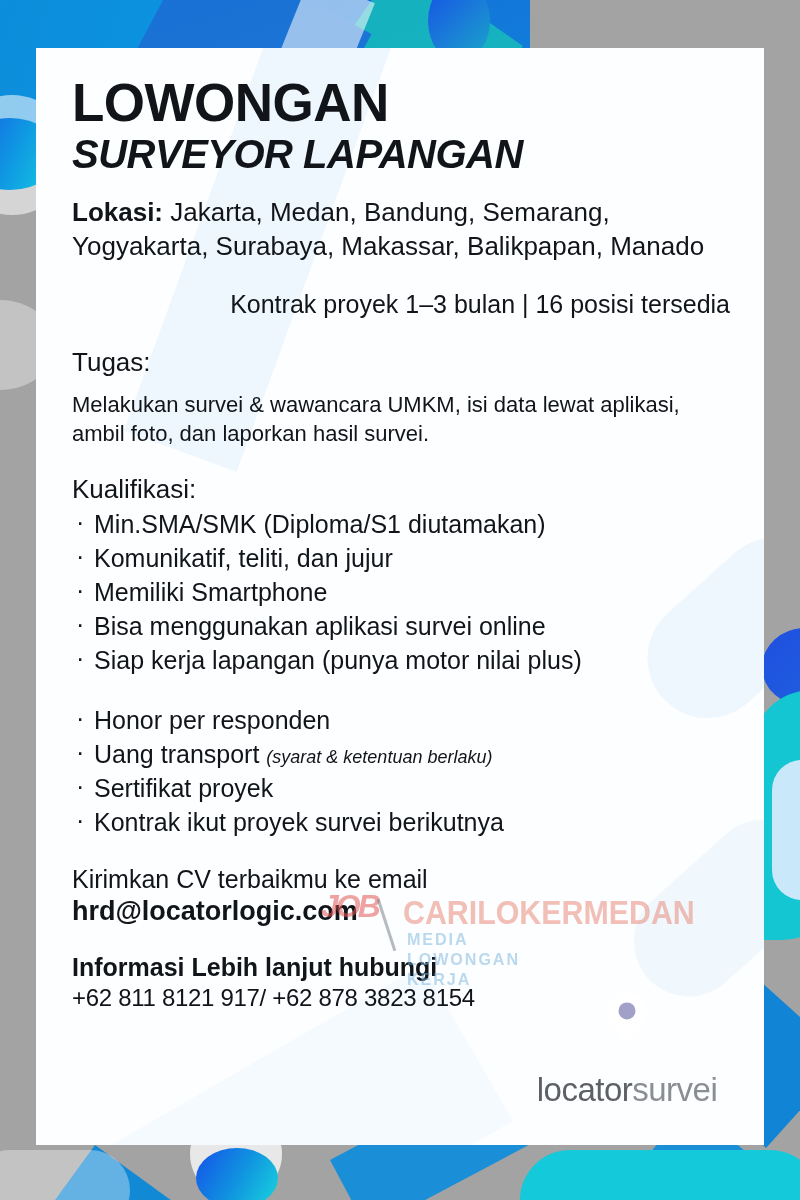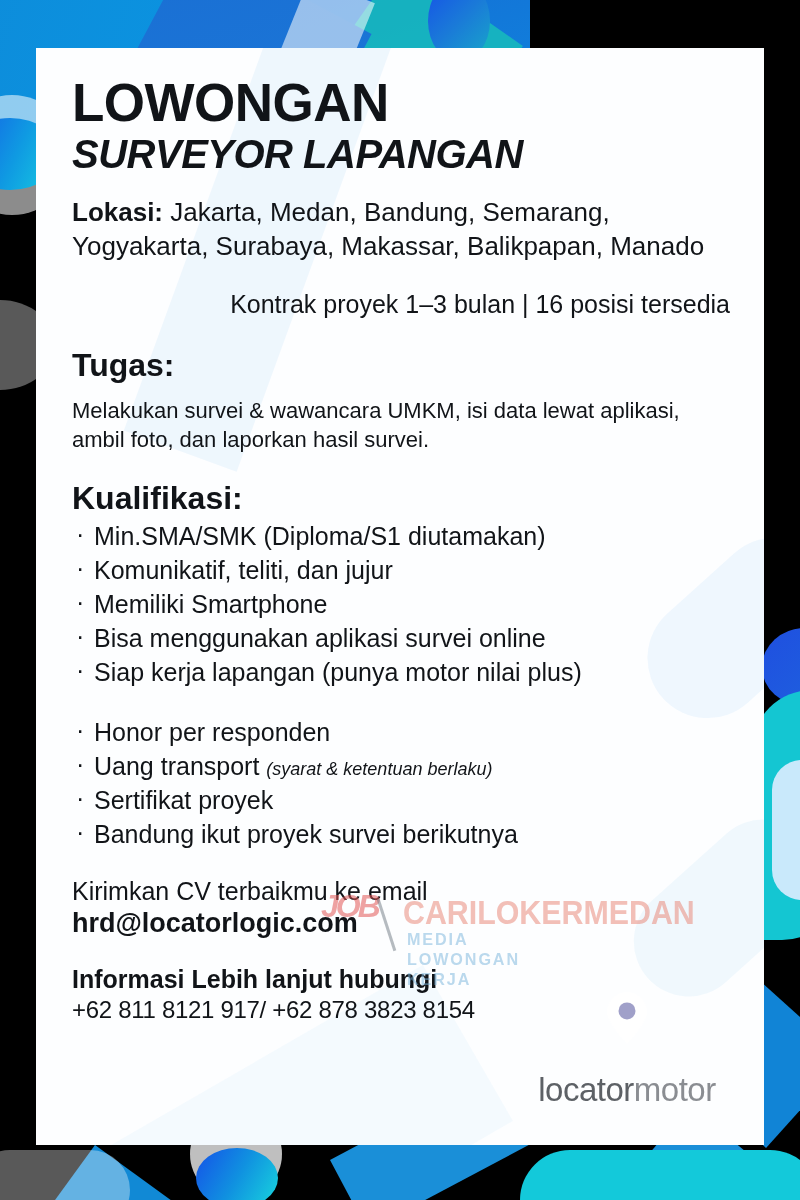--- a/index.html
+++ b/index.html
@@ -5,21 +5,21 @@
   html, body {
     margin: 0;
     padding: 0;
     background: #ffffff;
   }
   #poster {
     position: relative;
     width: 800px;
     height: 1200px;
     overflow: hidden;
-    background: #000000;
+    background: #a3a3a3;
     font-family: "Liberation Sans", sans-serif;
   }
 
   
   .bg-layer {
     position: absolute;
     inset: 0;
     overflow: hidden;
   }
   .shape { position: absolute; }
@@ -232,22 +232,22 @@
   .loc-label { font-weight: 700; }
 
   .contract {
     font-size: 25px;
     font-weight: 400;
     margin: 0 0 28px 0;
     text-align: right;
   }
 
   .sec-head {
-    font-size: 32px;
-    font-weight: 700;
+    font-size: 26px;
+    font-weight: 400;
     margin: 1px 0 2px 0;
   }
   .sec-body {
     font-size: 22px;
     line-height: 1.32;
     margin: 12px 0 26px 0;
   }
 
   ul.bullets {
     list-style: none;
@@ -417,21 +417,21 @@
         <li>Komunikatif, teliti, dan jujur</li>
         <li>Memiliki Smartphone</li>
         <li>Bisa menggunakan aplikasi survei online</li>
         <li>Siap kerja lapangan (punya motor nilai plus)</li>
       </ul>
 
       <ul class="bullets">
         <li><span>Honor per responden</span><span class="note"></span></li>
         <li><span>Uang transport </span><span class="note">(syarat &amp; ketentuan berlaku)</span></li>
         <li><span>Sertifikat proyek</span><span class="note"></span></li>
-        <li><span>Bandung ikut proyek survei berikutnya</span><span class="note"></span></li>
+        <li><span>Kontrak ikut proyek survei berikutnya</span><span class="note"></span></li>
       </ul>
 
       <p class="cv-line">Kirimkan CV terbaikmu ke email</p>
       <p class="email">hrd@locatorlogic.com</p>
 
       <p class="info-head">Informasi Lebih lanjut hubungi</p>
       <p class="phones">+62 811 8121 917/ +62 878 3823 8154</p>
     </div>
 
     <div class="watermark">
@@ -441,16 +441,16 @@
       <span class="wm-sub">MEDIA LOWONGAN KERJA</span>
     </div>
 
     <div class="logo-wrap">
       <div class="logo-mark">
         <svg class="logo-pin" width="44" height="56" viewBox="0 0 44 56">
           <path d="M22 2 C11 2 2 11 2 22 C2 34 22 54 22 54 C22 54 42 34 42 22 C42 11 33 2 22 2 Z" fill="#ffffff"></path>
           <circle cx="22" cy="21" r="8.5" fill="#8f8fbf" opacity="0.85"></circle>
         </svg>
       </div>
-      <div class="logo-word"><span class="dark">locator</span><span>motor</span></div>
+      <div class="logo-word"><span class="dark">locator</span><span>survei</span></div>
     </div>
   </div>
 </div>
 
 </body></html>

